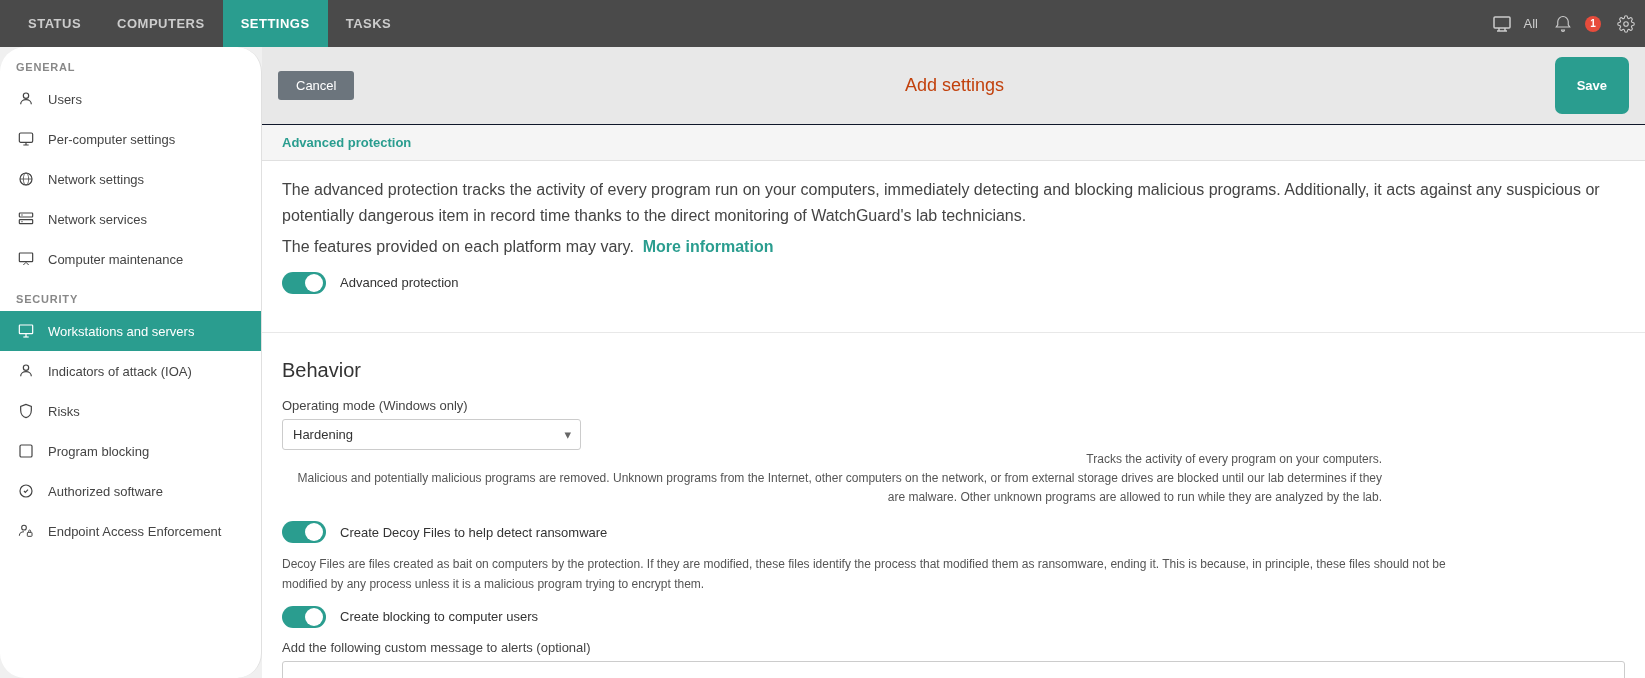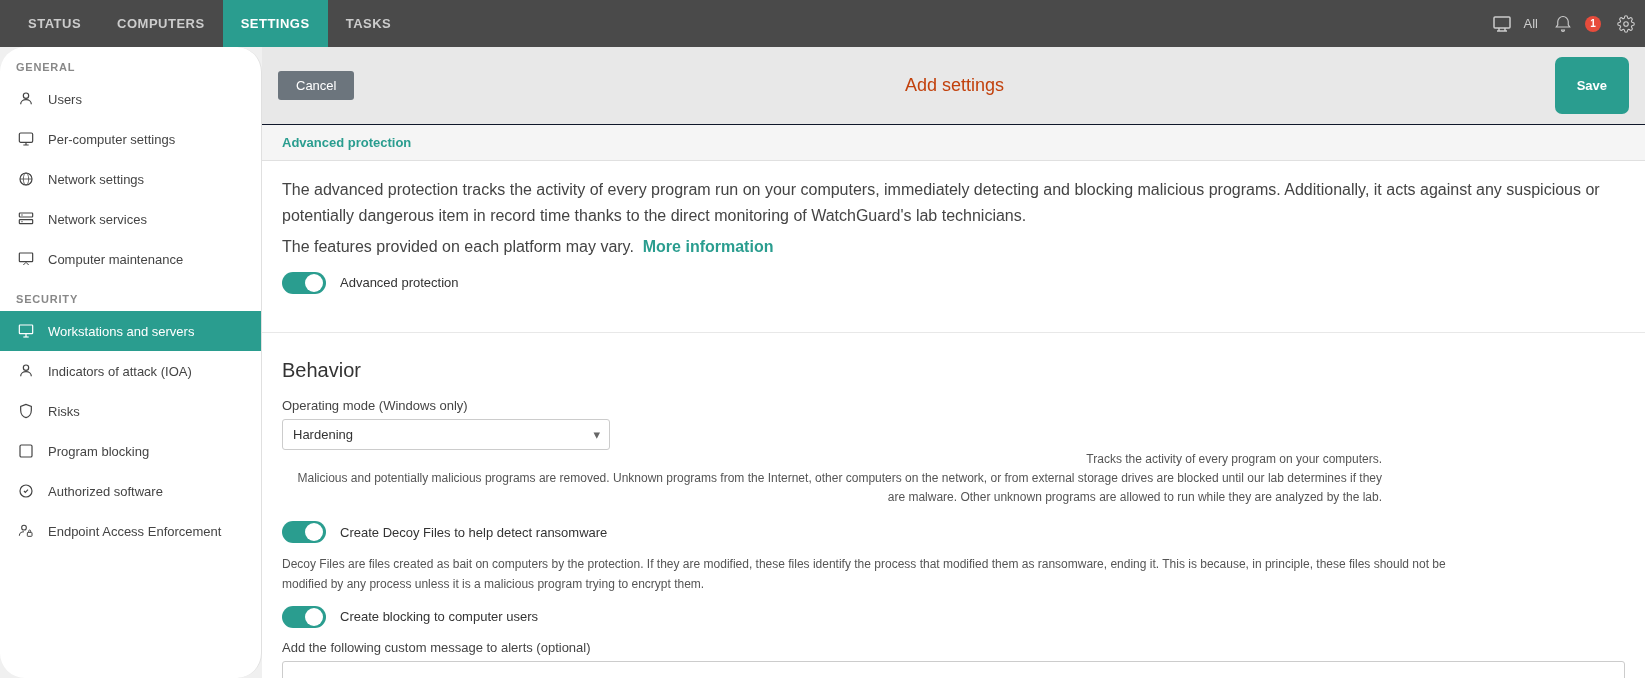--- a/index.html
+++ b/index.html
@@ -233,21 +233,21 @@
     }
     .field-label {
       font-size: 13px;
       font-weight: 500;
       color: #444;
       margin-bottom: 6px;
     }
     .select-wrapper {
       position: relative;
       display: inline-block;
-      width: 328px;
+      width: 299px;
     }
     .select-wrapper select {
       width: 100%;
       padding: 7px 32px 7px 10px;
       border: 1px solid #ccc;
       border-radius: 3px;
       background: #fff;
       font-size: 13px;
       color: #333;
       appearance: none;

